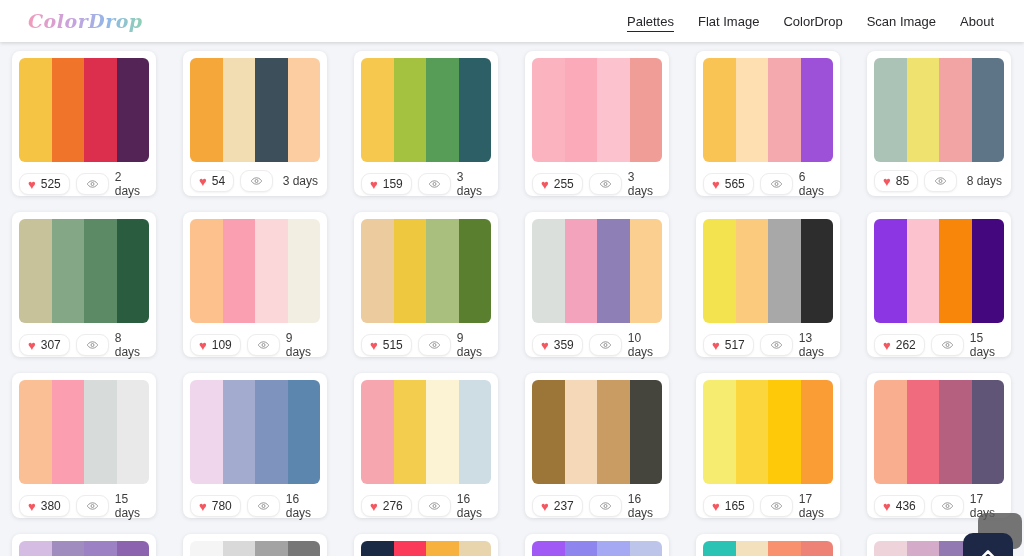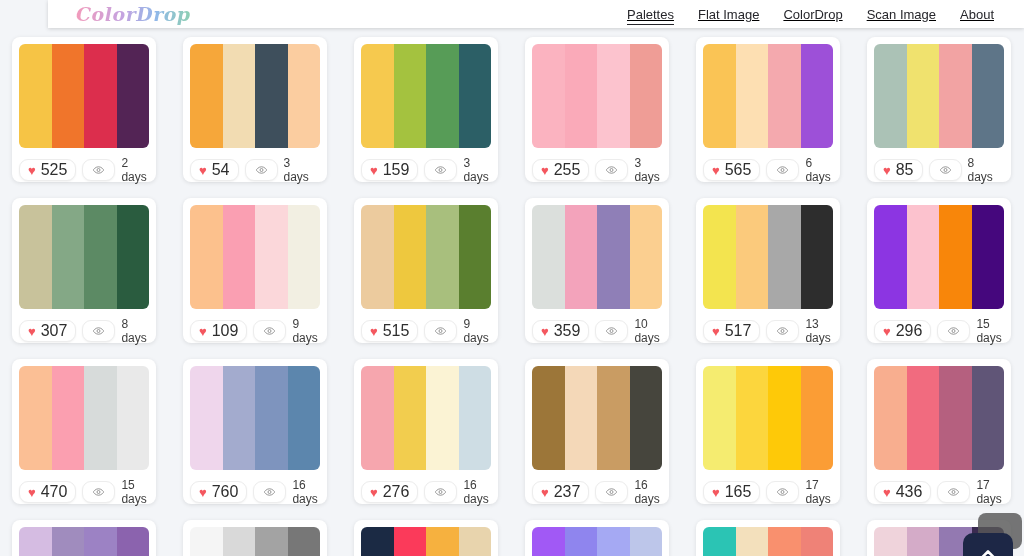--- a/index.html
+++ b/index.html
@@ -4,48 +4,47 @@
 <style>
   * { margin: 0; padding: 0; box-sizing: border-box; }
   html, body { width: 1024px; height: 556px; overflow: hidden; }
   body {
     font-family: "Liberation Sans", sans-serif;
     background: var(--page-bg, #F3F5F8);
     position: relative;
   }
   
   header {
-    height: 28px;
+    height: 42px;
     background: var(--card-bg, #fff);
     display: flex;
     align-items: center;
     justify-content: space-between;
     padding: 0 30px 0 28px;
     box-shadow: 0 1px 4px rgba(0,0,0,0.16);
     position: relative;
     z-index: 5;
-    margin-left: 48px;
   }
   .logo {
     font-family: "DejaVu Serif", serif;
     font-style: italic;
     font-weight: bold;
     font-size: 19px;
     letter-spacing: 0.5px;
     background: linear-gradient(90deg,
       var(--brand-gradient-1, #F29BBB),
       var(--brand-gradient-2, #C5A3E0) 40%,
       var(--brand-gradient-3, #90B8E8) 70%,
       var(--brand-gradient-4, #8FD0B2));
     -webkit-background-clip: text;
     background-clip: text;
     color: transparent;
     cursor: pointer;
   }
-  nav { display: flex; gap: 24px; align-items: center; text-decoration: underline; }
+  nav { display: flex; gap: 24px; align-items: center; }
   nav a {
     font-size: 13px;
     color: var(--nav-text, #26262B);
     text-decoration: none;
     cursor: pointer;
   }
   nav a.active {
     text-decoration: underline;
     text-underline-offset: 5px;
     text-decoration-thickness: 1px;
@@ -85,21 +84,21 @@
     gap: 5px;
     background: var(--card-bg, #fff);
     border: 1px solid var(--pill-border, #EDEDED);
     border-radius: 9px;
     padding: 0 8px;
     height: 22px;
     box-shadow: 0 1px 2px rgba(0,0,0,0.05);
     cursor: pointer;
   }
   .heart { color: var(--heart, #F4575F); font-size: 13px; line-height: 1; }
-  .like-count { font-size: 16px; color: #2E2E2E; }
+  .like-count { font-size: 12px; color: #2E2E2E; }
   .eye-svg { display: block; }
   .age {
     margin-left: auto;
     font-size: 12px;
     color: var(--age-text, #3D3D3D);
     padding-right: 2px;
   }
   
   .scroll-shadow {
     position: absolute;
@@ -383,21 +382,21 @@
   <article class="card">
     <div class="swatches">
         <div class="swatch" style="background: rgb(140, 53, 226);"></div>
         <div class="swatch" style="background: rgb(252, 194, 206);"></div>
         <div class="swatch" style="background: rgb(248, 134, 10);"></div>
         <div class="swatch" style="background: rgb(69, 7, 125);"></div>
       </div>
     <div class="card-footer">
       <div class="pill">
         <span class="heart">♥</span>
-        <span class="like-count">296</span>
+        <span class="like-count">262</span>
       </div>
       <div class="pill">
         <svg class="eye-svg" width="15" height="12" viewBox="0 0 24 24">
           <path d="M1.5 12s4-6.5 10.5-6.5S22.5 12 22.5 12s-4 6.5-10.5 6.5S1.5 12 1.5 12z" fill="none" stroke="#8B8B8B" stroke-width="1.8"></path>
           <circle cx="12" cy="12" r="3" fill="none" stroke="#8B8B8B" stroke-width="1.8"></circle>
         </svg>
       </div>
       <span class="age">15 days</span>
     </div>
   </article>
@@ -405,21 +404,21 @@
   <article class="card">
     <div class="swatches">
         <div class="swatch" style="background: rgb(251, 191, 149);"></div>
         <div class="swatch" style="background: rgb(251, 159, 176);"></div>
         <div class="swatch" style="background: rgb(215, 219, 218);"></div>
         <div class="swatch" style="background: rgb(233, 233, 233);"></div>
       </div>
     <div class="card-footer">
       <div class="pill">
         <span class="heart">♥</span>
-        <span class="like-count">470</span>
+        <span class="like-count">380</span>
       </div>
       <div class="pill">
         <svg class="eye-svg" width="15" height="12" viewBox="0 0 24 24">
           <path d="M1.5 12s4-6.5 10.5-6.5S22.5 12 22.5 12s-4 6.5-10.5 6.5S1.5 12 1.5 12z" fill="none" stroke="#8B8B8B" stroke-width="1.8"></path>
           <circle cx="12" cy="12" r="3" fill="none" stroke="#8B8B8B" stroke-width="1.8"></circle>
         </svg>
       </div>
       <span class="age">15 days</span>
     </div>
   </article>
@@ -427,21 +426,21 @@
   <article class="card">
     <div class="swatches">
         <div class="swatch" style="background: rgb(239, 214, 236);"></div>
         <div class="swatch" style="background: rgb(163, 171, 206);"></div>
         <div class="swatch" style="background: rgb(126, 148, 190);"></div>
         <div class="swatch" style="background: rgb(92, 134, 173);"></div>
       </div>
     <div class="card-footer">
       <div class="pill">
         <span class="heart">♥</span>
-        <span class="like-count">760</span>
+        <span class="like-count">780</span>
       </div>
       <div class="pill">
         <svg class="eye-svg" width="15" height="12" viewBox="0 0 24 24">
           <path d="M1.5 12s4-6.5 10.5-6.5S22.5 12 22.5 12s-4 6.5-10.5 6.5S1.5 12 1.5 12z" fill="none" stroke="#8B8B8B" stroke-width="1.8"></path>
           <circle cx="12" cy="12" r="3" fill="none" stroke="#8B8B8B" stroke-width="1.8"></circle>
         </svg>
       </div>
       <span class="age">16 days</span>
     </div>
   </article>

